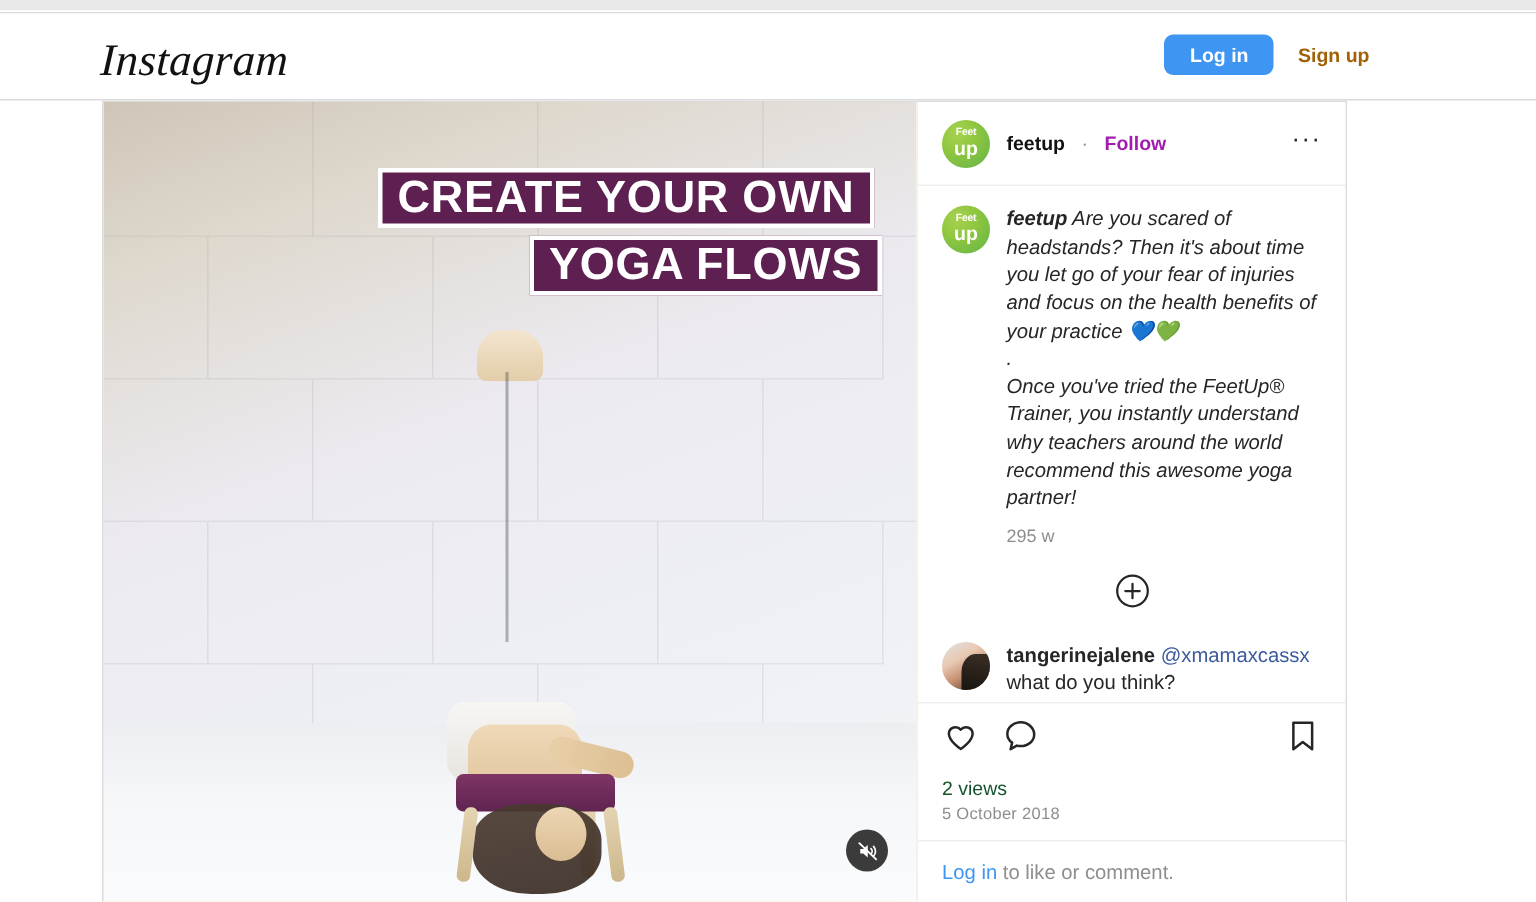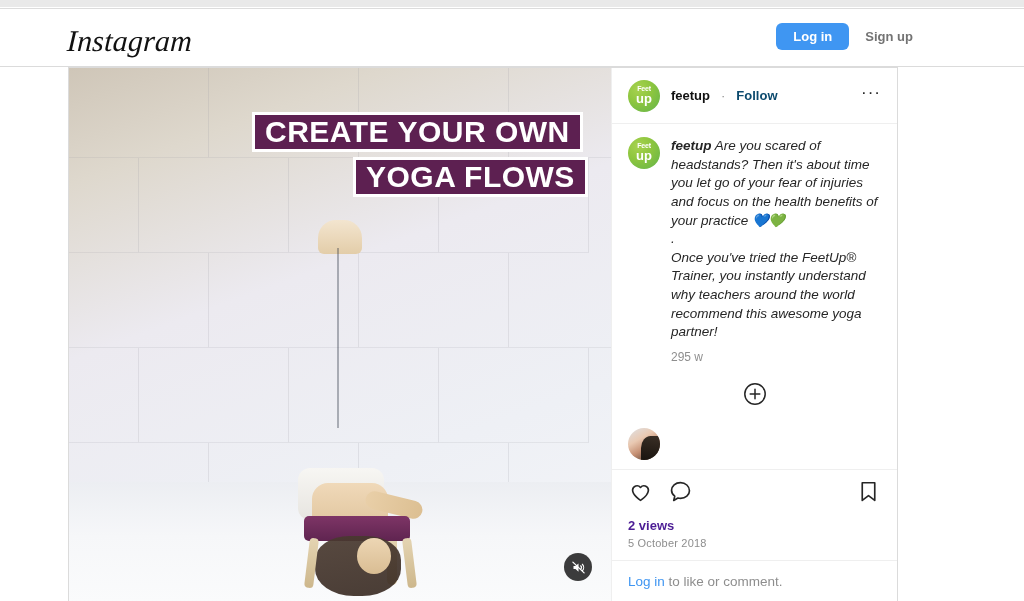--- a/index.html
+++ b/index.html
@@ -28,21 +28,21 @@
     color:#111; letter-spacing:0.2px;
     transform: skewX(-3deg);
   }
   .hdr-actions { position:absolute; right:109px; top:13px; display:flex; align-items:center; gap:14px; }
   .btn-login {
     background:#3f96f2; color:#fff; border:none; border-radius:6px;
     font-size:13px; font-weight:bold; padding:7px 17px; cursor:pointer;
     font-family:"Liberation Sans", sans-serif; line-height:1;
   }
   .btn-signup {
-    background:none; border:none; color:#737373; font-size:13px; font-weight:bold;
+    background:none; border:none; color:#a16207; font-size:13px; font-weight:bold;
     cursor:pointer; font-family:"Liberation Sans", sans-serif; padding:7px 2px;
   }
 
   
   .post {
     position:absolute; left:68px; top:67px; width:830px; height:534px;
     background:#fff; border:1px solid #dbdbdb; border-bottom:none;
     display:flex; overflow:hidden;
   }
 
@@ -153,21 +153,21 @@
   .avatar-fu .t1 {
     position:absolute; left:0; right:0; top:5px; text-align:center;
     font-size:7px; color:#fff; font-weight:bold; letter-spacing:-0.2px;
   }
   .avatar-fu .t2 {
     position:absolute; left:0; right:0; top:12px; text-align:center;
     font-size:13px; color:#fff; font-weight:bold; line-height:1;
   }
   .uname { font-size:13px; font-weight:bold; color:#111; }
   .dot-sep { font-size:13px; color:#8e8e8e; }
-  .follow { font-size:13px; font-weight:bold; color:#0c4a6e; cursor:pointer; }
+  .follow { font-size:13px; font-weight:bold; color:#a21caf; cursor:pointer; }
   .more-btn {
     margin-left:auto; font-size:17px; color:#262626; letter-spacing:1px;
     cursor:pointer; line-height:1; padding-bottom:6px;
   }
 
   .comments-area {
     flex:1 1 auto; padding:13px 16px 0 16px; overflow:hidden; position:relative;
   }
   .caption-row { display:flex; gap:11px; }
   .caption-body { font-size:13.5px; line-height:1.38; color:#262626;font-style:italic; }
@@ -194,21 +194,21 @@
   .cmt-meta { display:flex; gap:13px; margin-top:6px; font-size:11px; color:#8e8e8e; }
   .cmt-meta .b { font-weight:bold; color:#8e8e8e; cursor:pointer; }
 
   .actions {
     border-top:1px solid #efefef; padding:9px 16px 11px 16px; flex:0 0 auto;
     background:#fff;
   }
   .action-icons { display:flex; align-items:center; gap:15px; }
   .action-icons .spacer { flex:1; }
   .ic { cursor:pointer; display:block; }
-  .views { font-size:13px; font-weight:bold; color:#4c1d95; margin-top:10px; }
+  .views { font-size:13px; font-weight:normal; color:#14532d; margin-top:10px; }
   .date { font-size:11px; color:#8e8e8e; margin-top:4px; letter-spacing:0.2px; }
 
   .loginbar {
     border-top:1px solid #efefef; padding:13px 16px; font-size:13.5px;
     color:#8e8e8e; flex:0 0 auto;
   }
   .loginbar a { color:#3f96f2; font-weight:normal; text-decoration:none; cursor:pointer; }
 </style>
 </head>
 <body>
@@ -317,20 +317,31 @@
           <span class="plus-icon">
             <svg width="24" height="24" viewBox="0 0 24 24" fill="none">
               <circle cx="12" cy="12" r="10.2" stroke="#262626" stroke-width="1.5"></circle>
               <path d="M12 7.2v9.6M7.2 12h9.6" stroke="#262626" stroke-width="1.5" stroke-linecap="round"></path>
             </svg>
           </span>
         </div>
 
         <div class="cmt-row">
           <div class="cmt-avatar"></div>
+          <div>
+            <div class="cmt-body">
+              <span class="cmt-user">tangerinejalene</span>
+              <span class="cmt-mention">@xmamaxcassx</span><span> what do you think?</span>
+            </div>
+            <div class="cmt-meta">
+              <span>225 w</span>
+              <span class="b">1 like</span>
+              <span class="b">Reply</span>
+            </div>
+          </div>
         </div>
 
       </div>
 
       <div class="actions">
         <div class="action-icons">
           <span class="ic">
             <svg width="25" height="25" viewBox="0 0 24 24" fill="none">
               <path d="M12 20.5s-7.6-4.9-7.6-10A4.3 4.3 0 0112 8.1a4.3 4.3 0 017.6 2.4c0 5.1-7.6 10-7.6 10z" stroke="#262626" stroke-width="1.6" stroke-linejoin="round"></path>
             </svg>

